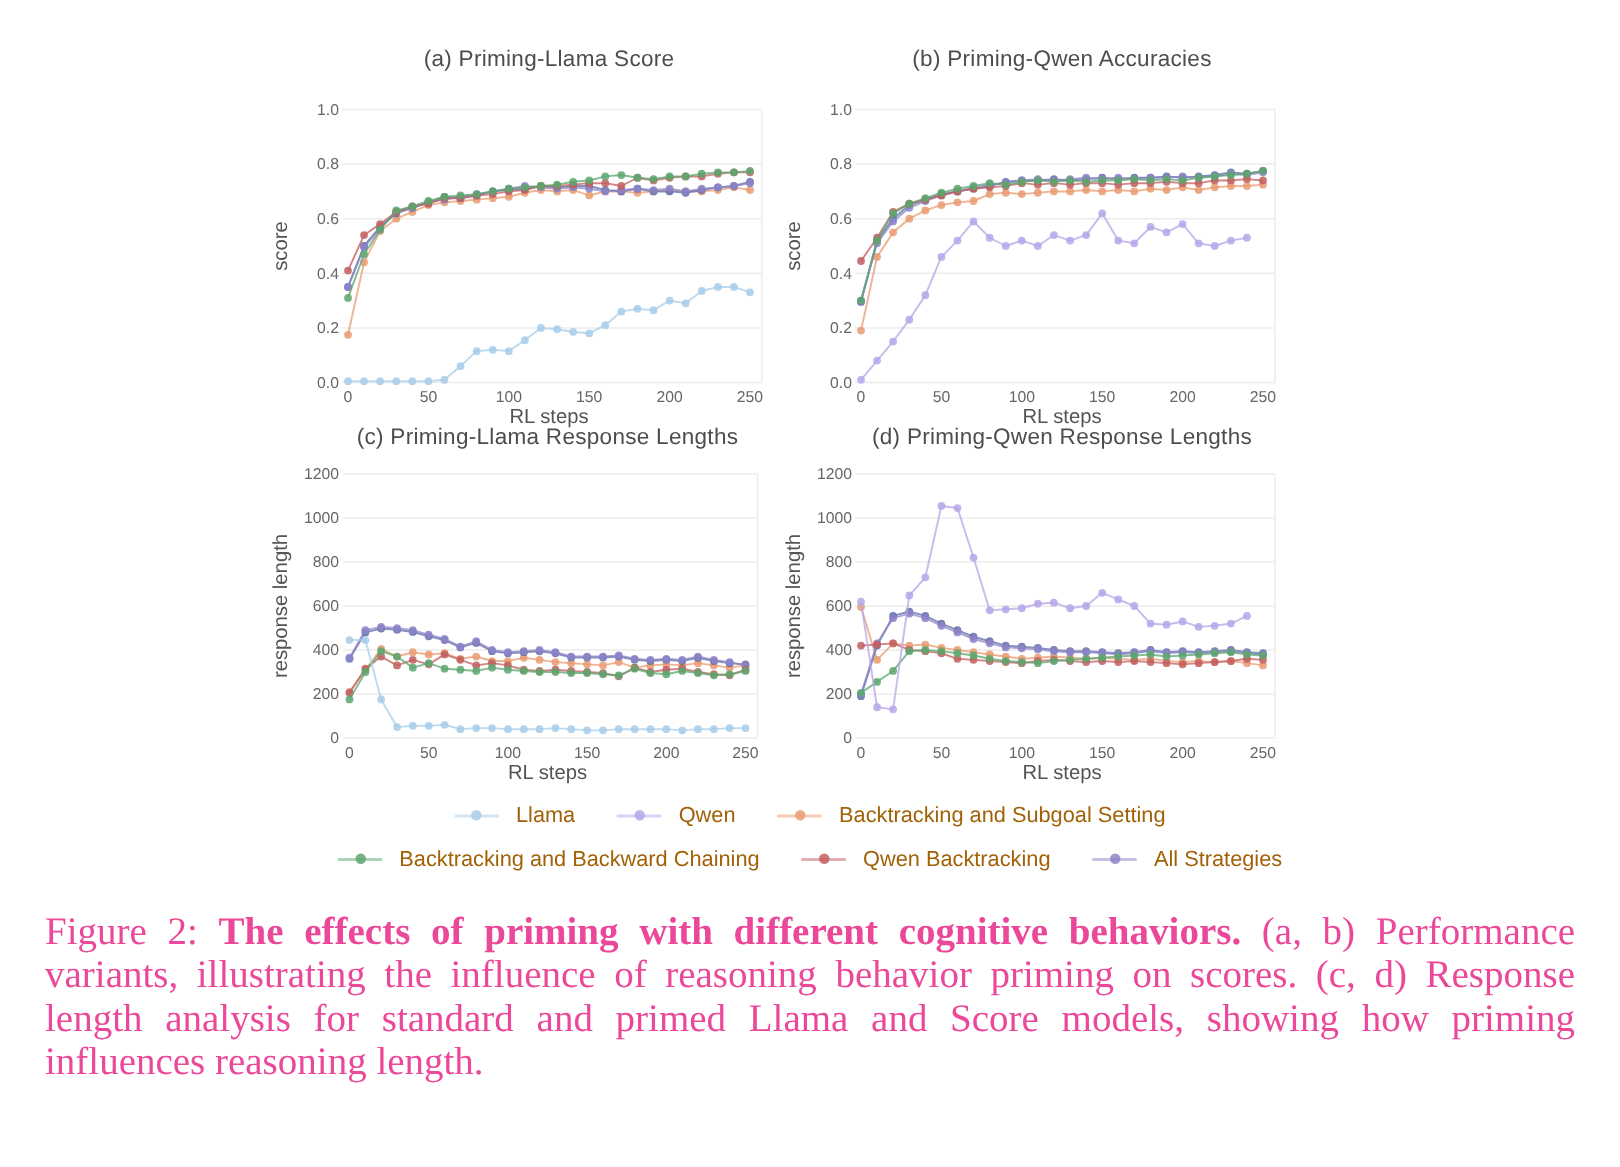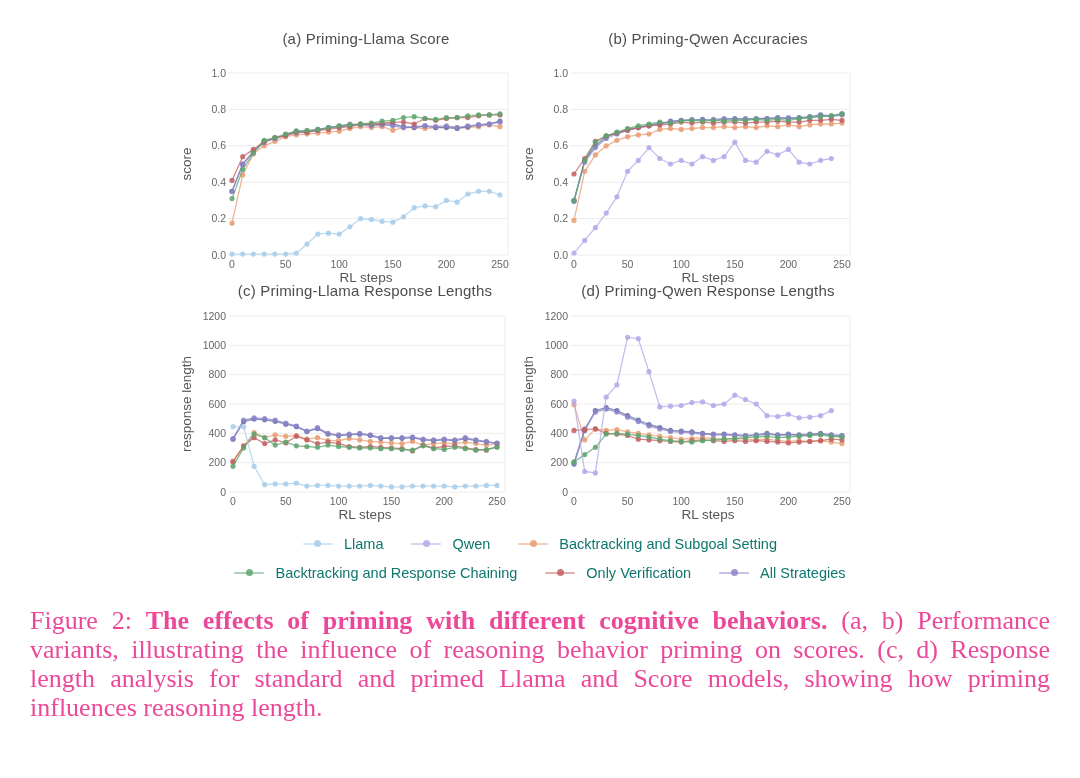--- a/index.html
+++ b/index.html
@@ -9,21 +9,21 @@
   #figure-svg text{font-family:"Liberation Sans",sans-serif;}
   .tick{font-size:10.5px;fill:#666;}
   .ax-title{font-size:15px;fill:#4d4d4d;letter-spacing:0.2px;}
   .ax-label{font-size:13.5px;fill:#555;}
   #legend{position:absolute;top:529px;left:2px;width:1076px;}
   .lg-row{display:flex;justify-content:center;align-items:center;height:29px;column-gap:28px;}
   .lg-item{display:flex;align-items:center;column-gap:11px;}
   .lg-marker{position:relative;width:30px;height:8px;}
   .lg-line{position:absolute;left:0;top:3px;width:30px;height:2px;border-radius:1px;opacity:0.5;}
   .lg-dot{position:absolute;left:11.5px;top:0.5px;width:7px;height:7px;border-radius:50%;opacity:0.85;}
-  .lg-label{font-size:14.5px;color:#0f766e;}
+  .lg-label{font-size:14.5px;color:#a16207;}
   #caption{position:absolute;left:30px;top:606px;width:1020px;
            font-family:"Liberation Serif",serif;font-size:26px;color:#ec4899;}
   .cap-line{line-height:29px;text-align:justify;text-align-last:justify;white-space:normal;}
   .cap-line.last{text-align:left;text-align-last:left;}
   .cap-b{font-weight:bold;}
 </style>
 </head>
 <body>
 
 <div id="screen">
@@ -846,28 +846,28 @@
           </span>
           <span class="lg-label">Backtracking and Subgoal Setting</span>
         </div>
       </div>
       <div class="lg-row">
         <div class="lg-item">
           <span class="lg-marker">
             <span class="lg-line" style="background: rgb(93, 166, 111);"></span>
             <span class="lg-dot" style="background: rgb(93, 166, 111);"></span>
           </span>
-          <span class="lg-label">Backtracking and Response Chaining</span>
+          <span class="lg-label">Backtracking and Backward Chaining</span>
         </div>
         <div class="lg-item">
           <span class="lg-marker">
             <span class="lg-line" style="background: rgb(194, 95, 95);"></span>
             <span class="lg-dot" style="background: rgb(194, 95, 95);"></span>
           </span>
-          <span class="lg-label">Only Verification</span>
+          <span class="lg-label">Qwen Backtracking</span>
         </div>
         <div class="lg-item">
           <span class="lg-marker">
             <span class="lg-line" style="background: rgb(141, 133, 200);"></span>
             <span class="lg-dot" style="background: rgb(141, 133, 200);"></span>
           </span>
           <span class="lg-label">All Strategies</span>
         </div>
       </div>
     </div>

